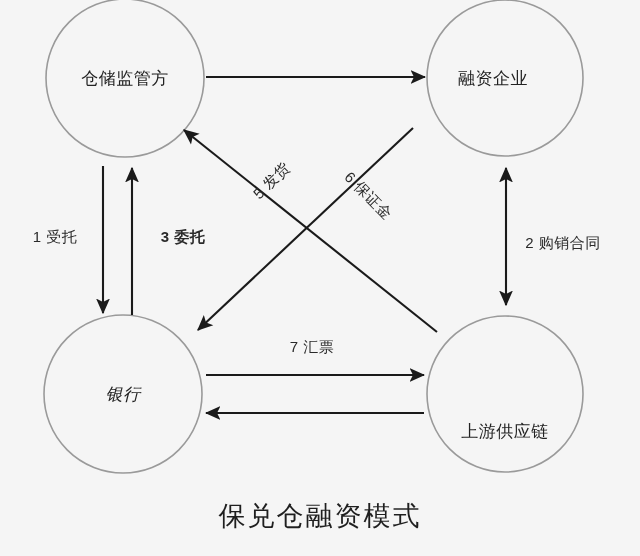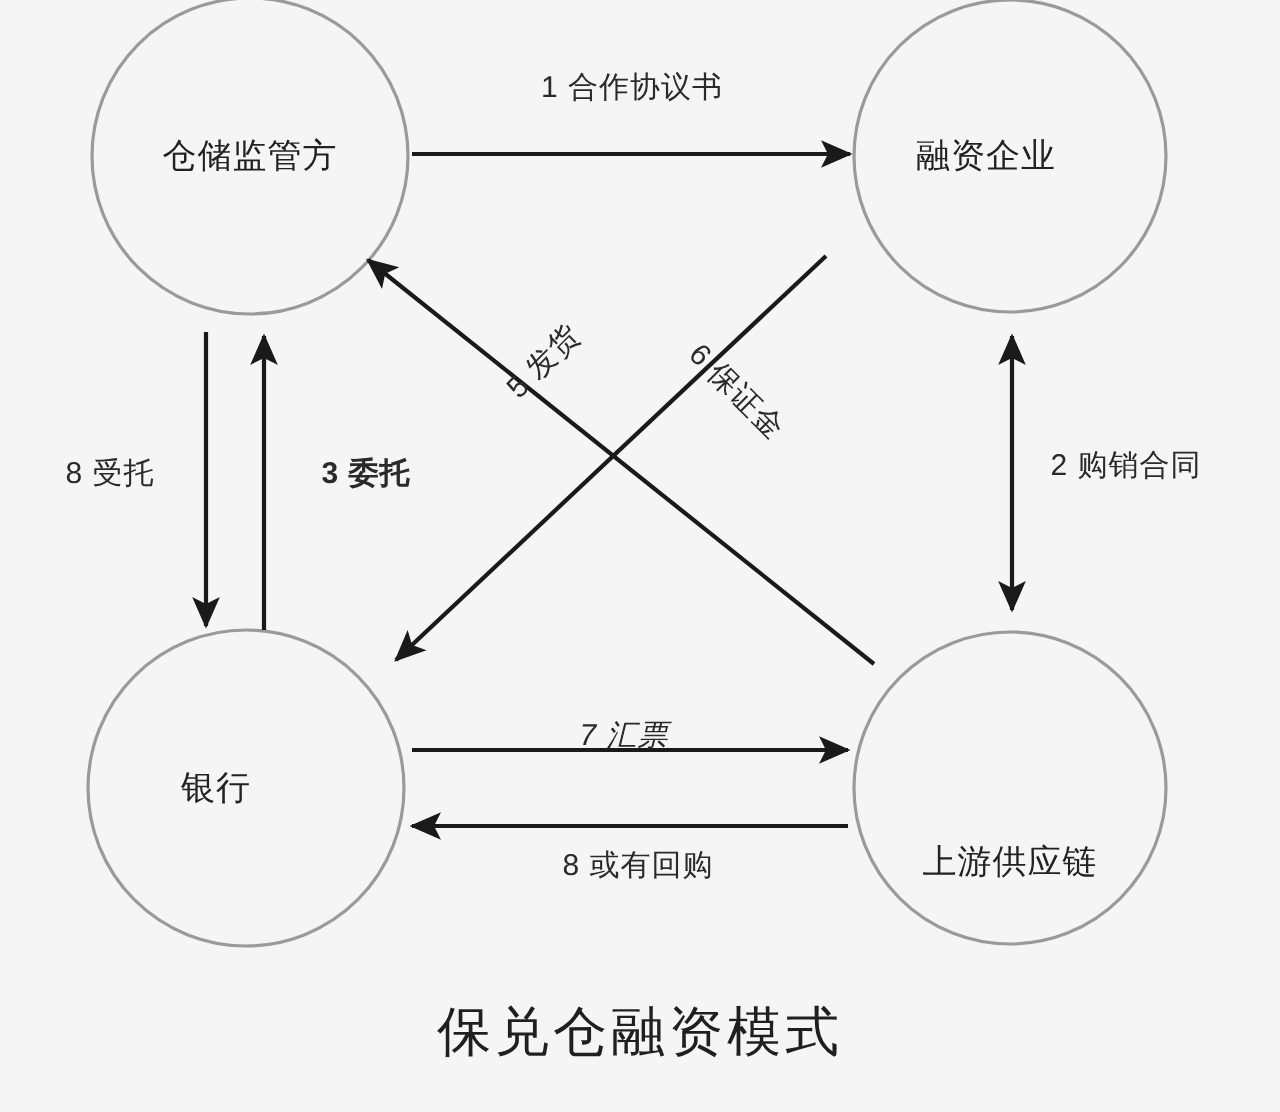--- a/index.html
+++ b/index.html
@@ -96,34 +96,32 @@
 
     <line x1="413" y1="128" x2="198" y2="330" stroke="#1a1a1a" stroke-width="2.1" marker-end="url(#arrowhead)"></line>
 
     <line x1="206" y1="375" x2="424" y2="375" stroke="#1a1a1a" stroke-width="2.1" marker-end="url(#arrowhead)"></line>
 
     <line x1="424" y1="413" x2="206" y2="413" stroke="#1a1a1a" stroke-width="2.1" marker-end="url(#arrowhead)"></line>
   </svg>
 
   <div class="node-label" style="left:125px; top:78px;">仓储监管方</div>
   <div class="node-label" style="left:493px; top:78px;">融资企业</div>
-  <div class="node-label" style="left:108px; top:394px;">银行</div>
+  <div class="node-label" style="left:123px; top:394px;font-style:italic;">银行</div>
   <div class="node-label" style="left:505px; top:394px;margin-top:37px;">上游供应链</div>
 
-  <div class="edge-label" style="left:316px; top:44px;">1 合作协议书</div>
 
-  <div class="edge-label" style="left:563px; top:233px;">2 购销合同</div>
+  <div class="edge-label" style="left:563px; top:243px;">2 购销合同</div>
 
   <div class="edge-label" style="left:183px; top:237px;font-weight:bold;">3 委托</div>
 
-  <div class="edge-label" style="left:55px; top:237px;">8 受托</div>
+  <div class="edge-label" style="left:55px; top:237px;">1 受托</div>
 
   <div class="edge-label rot-neg45" style="left:272px; top:181px;">5 发货</div>
 
   <div class="edge-label rot-pos45" style="left:368px; top:196px;">6 保证金</div>
 
-  <div class="edge-label" style="left:312px; top:368px;font-style:italic;">7 汇票</div>
+  <div class="edge-label" style="left:312px; top:347px;">7 汇票</div>
 
-  <div class="edge-label" style="left:319px; top:433px;">8 或有回购</div>
 
   <div id="diagram-title">保兑仓融资模式</div>
 
 </div>
 
 </body></html>

